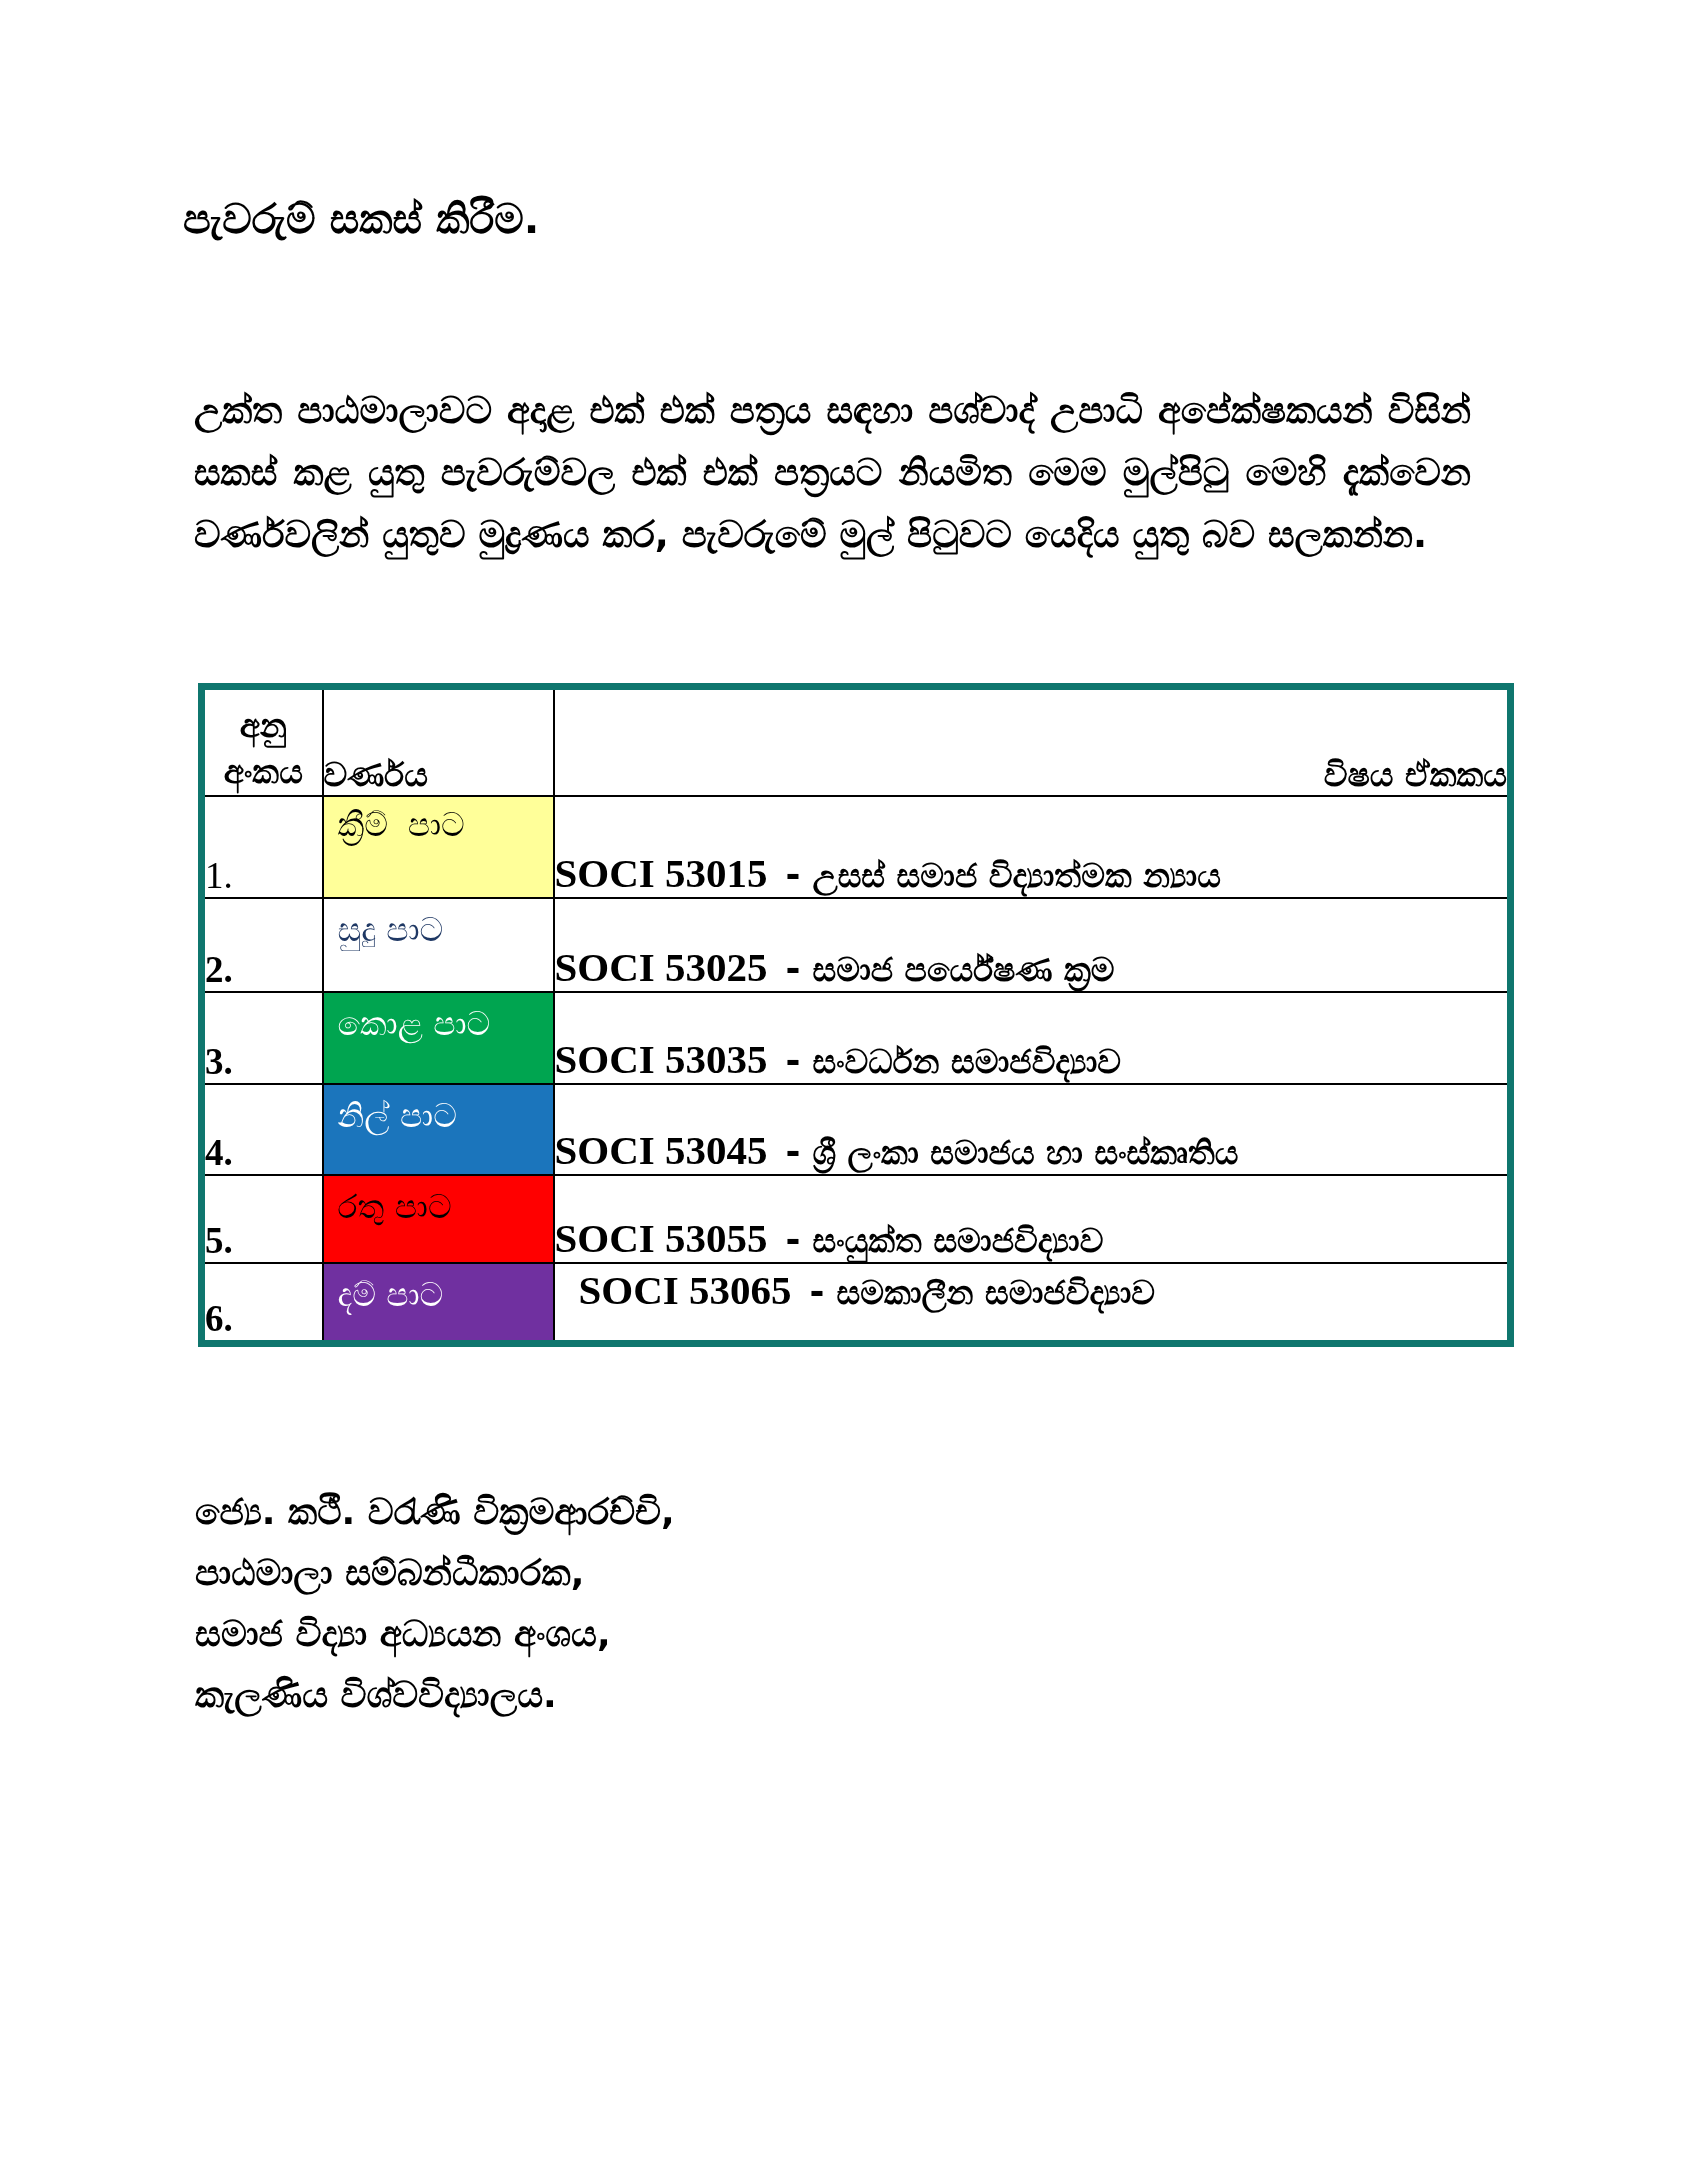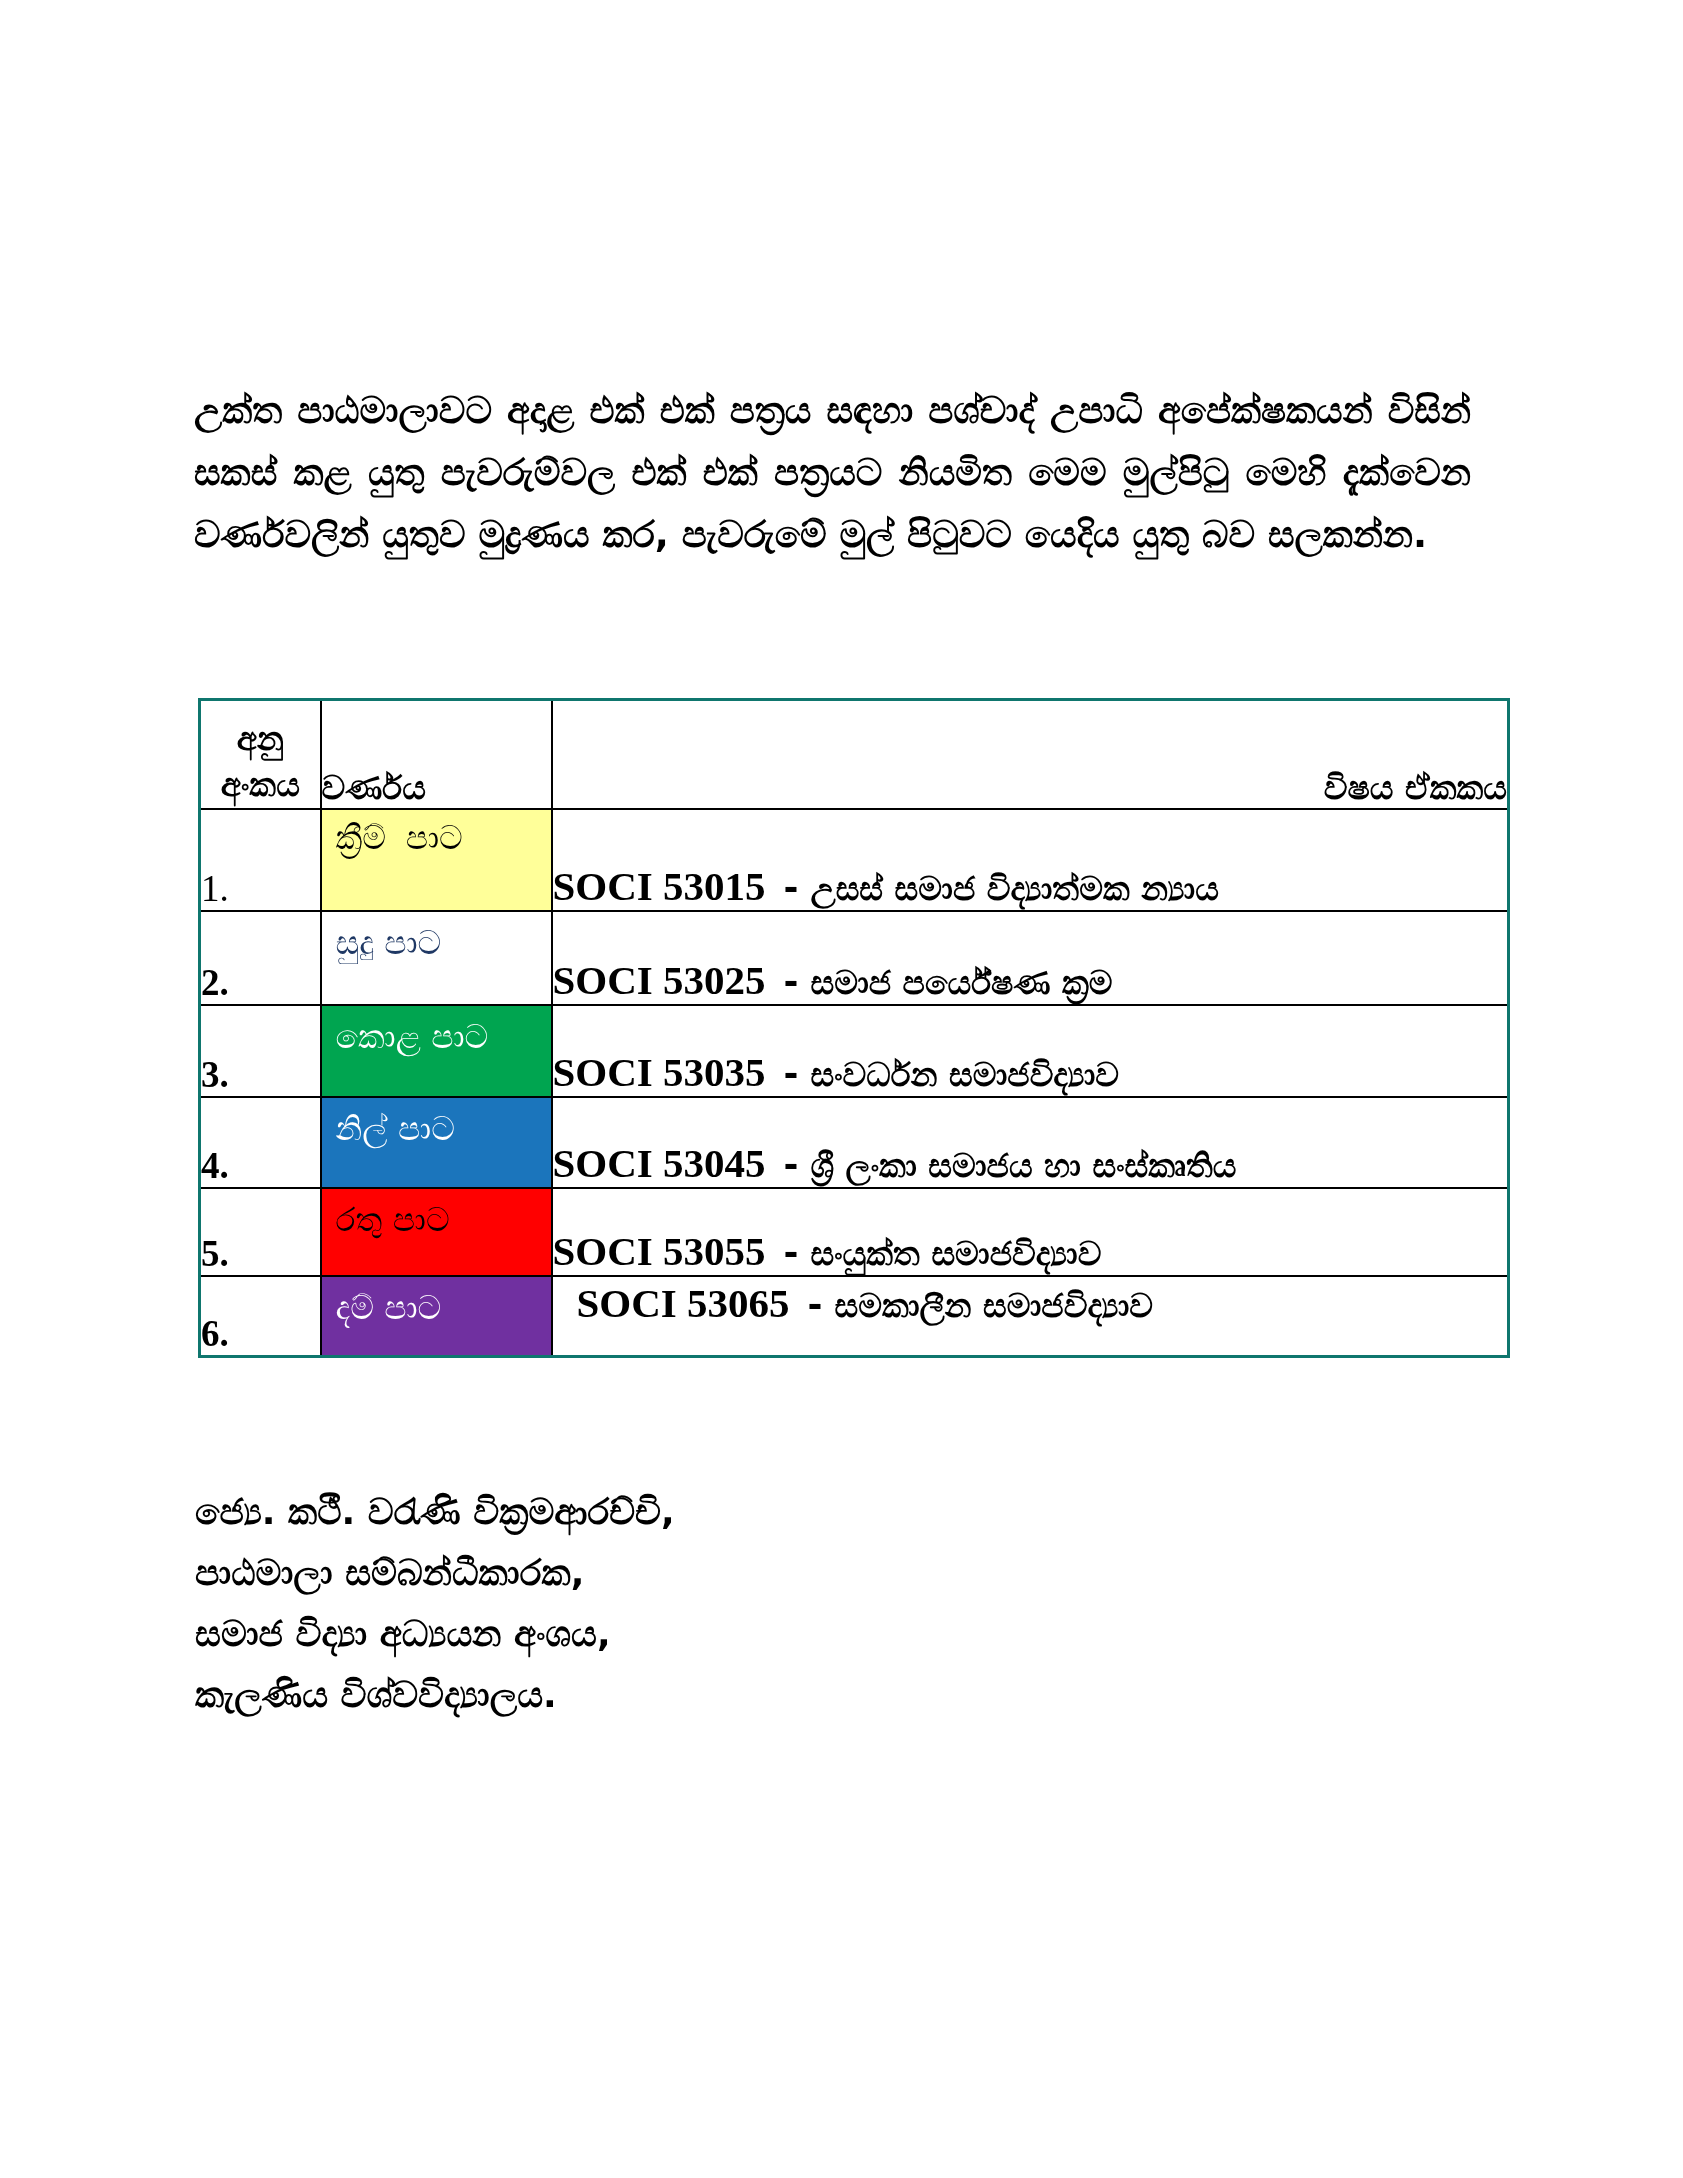--- a/index.html
+++ b/index.html
@@ -23,23 +23,23 @@
 
   
   .intro {
     position: absolute; left: 194px; top: 380px; width: 1277px;
     font-size: 37px; font-weight: 600; line-height: 62px;
     text-align: justify;
   }
 
   
   .course-table {
-    position: absolute; left: 198px; top: 698px;
+    position: absolute; left: 198px; top: 683px;
     border-collapse: collapse; table-layout: fixed;
-    border: 3px solid #0f766e;
+    border: 7px solid #0f766e;
   }
   .course-table th, .course-table td { border: 2px solid #000; padding: 0; }
   .course-table thead tr { height: 109px; }
   .course-table tbody tr:nth-child(1) { height: 102px; }
   .course-table tbody tr:nth-child(2) { height: 94px; }
   .course-table tbody tr:nth-child(3) { height: 92px; }
   .course-table tbody tr:nth-child(4) { height: 91px; }
   .course-table tbody tr:nth-child(5) { height: 88px; }
   .course-table tbody tr:nth-child(6) { height: 81px; }
 
@@ -69,20 +69,21 @@
 
   
   .signature { position: absolute; left: 195px; top: 1481px; font-size: 36px; font-weight: 700; line-height: 61px; }
 </style>
 </head>
 <body>
 
 <div class="doc">
 
   <div class="title-block">
+    <div class="title-line2">පැවරුම් සකස් කිරීම.</div>
   </div>
 
   <div class="intro">උක්ත පාඨමාලාවට අදාළ එක් එක් පත්‍රය සඳහා පශ්චාද් උපාධි අපේක්ෂකයන් විසින් සකස් කළ යුතු පැවරුම්වල එක් එක් පත්‍රයට නියමිත මෙම මුල්පිටු මෙහි දැක්වෙන වර්ණවලින් යුතුව මුද්‍රණය කර, පැවරුමේ මුල් පිටුවට යෙදිය යුතු බව සලකන්න.</div>
 
   <table class="course-table">
     <colgroup>
       <col style="width:121px">
         <col style="width:231px">
         <col style="width:957px">
     </colgroup>

